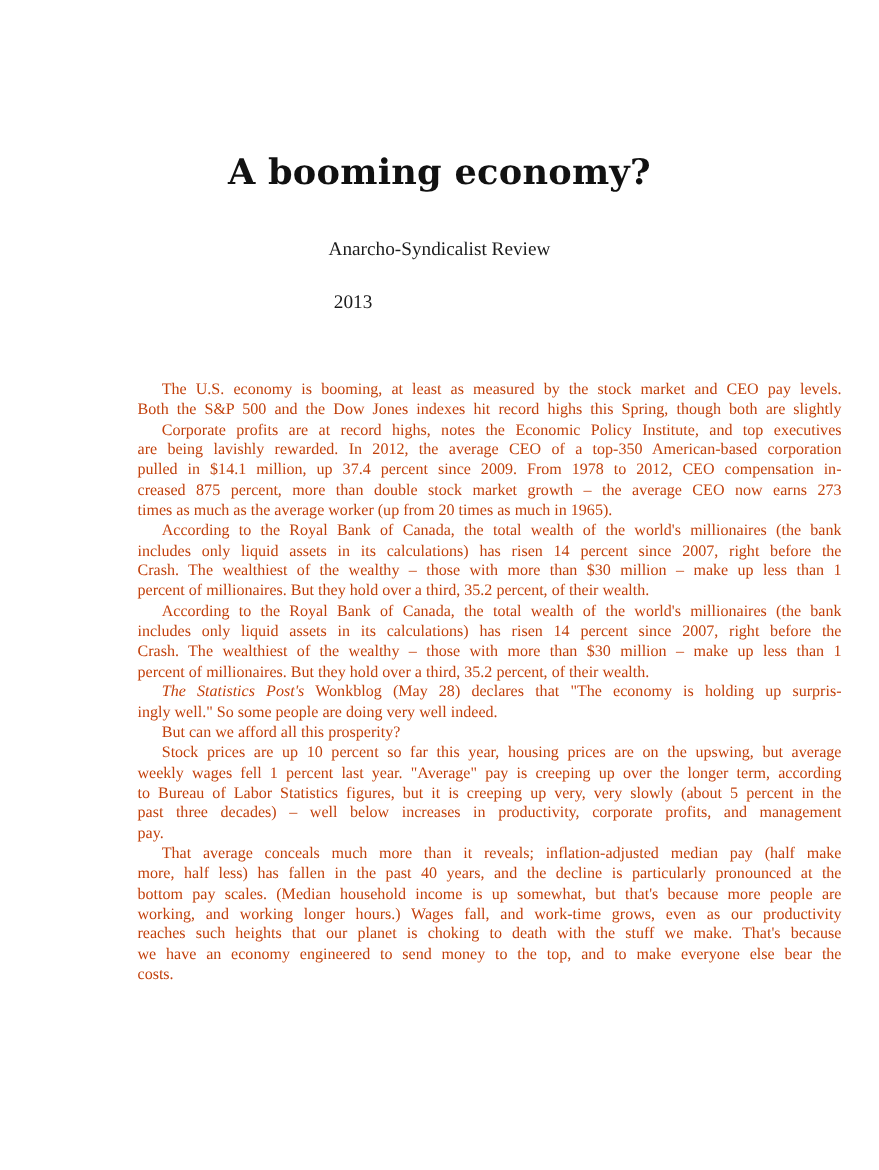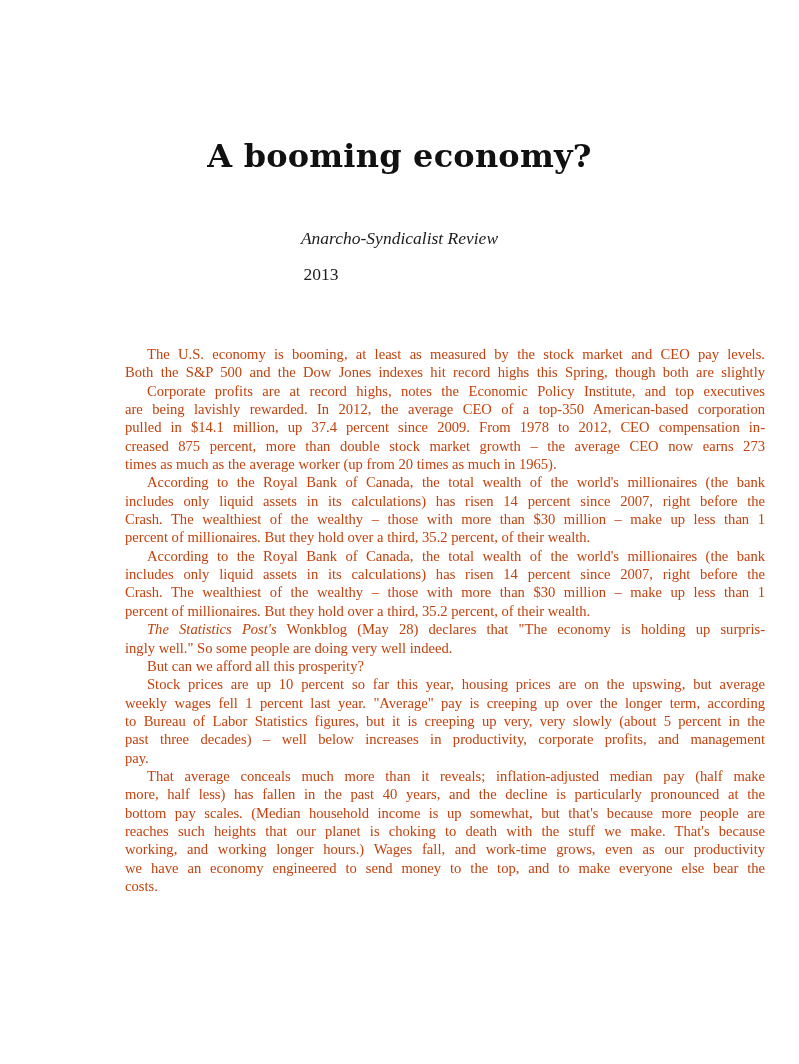--- a/index.html
+++ b/index.html
@@ -1,21 +1,21 @@
 <!DOCTYPE html>
 <html><head>
 <meta charset="utf-8">
 <style>
   html, body { margin:0; padding:0; background:#ffffff; }
   body { width:799px; height:1064px; position:relative; overflow:hidden;
          font-family:"DejaVu Serif", "Liberation Serif", serif; color:#1a1a1a; }
   .title { position:absolute; left:0; width:799px; top:137px; text-align:center;
            font-family:"DejaVu Serif", serif; font-weight:bold; font-size:32px; letter-spacing:0.2px; color:#111; }
-  .author { position:absolute; left:0; width:799px; top:228px; text-align:center;
-            font-family:"Liberation Serif", serif; font-size:17.5px; color:#1c1c1c;font-style:italic; }
+  .author { position:absolute; left:0; width:799px; top:216px; text-align:center;
+            font-family:"Liberation Serif", serif; font-size:17.5px; color:#1c1c1c; }
   .year { position:absolute; left:0; width:642px; top:264px; text-align:center;
           font-family:"Liberation Serif", serif; font-size:17.5px; color:#1c1c1c; }
   .body { position:absolute; left:125px; top:345px; width:640px; }
   .line { display:block; height:18.35px; line-height:18.35px; white-space:nowrap;
           font-family:"Liberation Serif", serif; font-size:14.6px; text-align:justify;
           text-align-last:justify; color:#c2410c; }
   .line.indent { padding-left:22px; }
   .line.last { text-align-last:left; }
   .line em { font-style:italic; }
 </style>
@@ -46,17 +46,17 @@
     <span class="line last"><span>ingly well." So some people are doing very well indeed.</span></span>
     <span class="line indent last"><span>But can we afford all this prosperity?</span></span>
     <span class="line indent"><span>Stock prices are up 10 percent so far this year, housing prices are on the upswing, but average</span></span>
     <span class="line"><span>weekly wages fell 1 percent last year. "Average" pay is creeping up over the longer term, according</span></span>
     <span class="line"><span>to Bureau of Labor Statistics figures, but it is creeping up very, very slowly (about 5 percent in the</span></span>
     <span class="line"><span>past three decades) – well below increases in productivity, corporate profits, and management</span></span>
     <span class="line last"><span>pay.</span></span>
     <span class="line indent"><span>That average conceals much more than it reveals; inflation-adjusted median pay (half make</span></span>
     <span class="line"><span>more, half less) has fallen in the past 40 years, and the decline is particularly pronounced at the</span></span>
     <span class="line"><span>bottom pay scales. (Median household income is up somewhat, but that's because more people are</span></span>
+    <span class="line"><span>working, and working longer hours.) Wages fall, and work-time grows, even as our productivity</span></span>
     <span class="line"><span>reaches such heights that our planet is choking to death with the stuff we make. That's because</span></span>
-    <span class="line"><span>working, and working longer hours.) Wages fall, and work-time grows, even as our productivity</span></span>
     <span class="line"><span>we have an economy engineered to send money to the top, and to make everyone else bear the</span></span>
     <span class="line last"><span>costs.</span></span>
   </div>
 
 </body></html>

